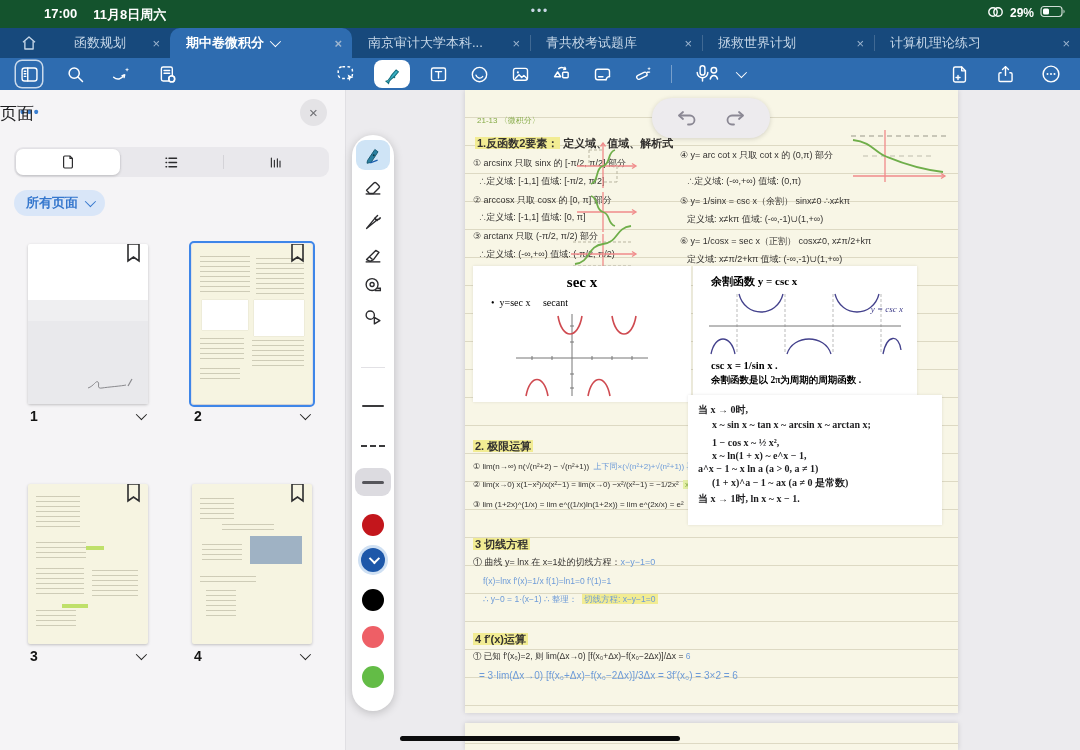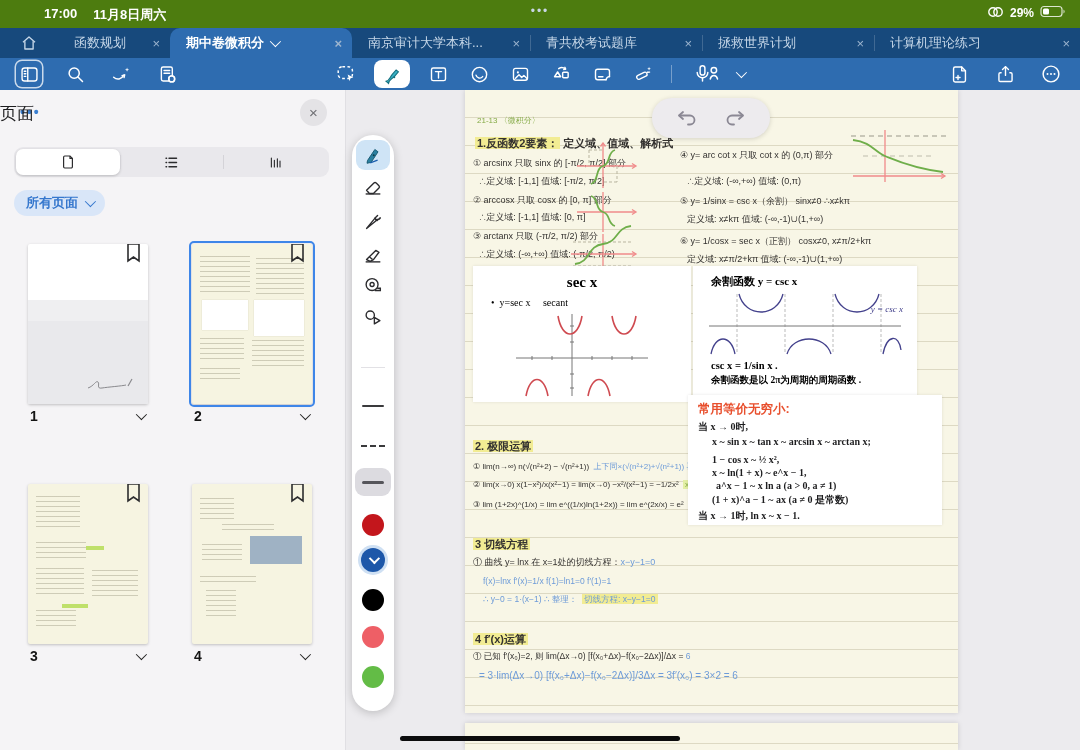--- a/index.html
+++ b/index.html
@@ -1,19 +1,19 @@
 <!DOCTYPE html>
 <html><head>
 <meta charset="utf-8">
 <style>
   html,body{margin:0;padding:0;background:#d9d8dc;}
   #app{position:relative;width:1080px;height:750px;overflow:hidden;background:#ecebee;
        font-family:"Liberation Sans",sans-serif;-webkit-font-smoothing:antialiased;}
   
-  .statusbar{position:absolute;top:0;left:0;right:0;height:28px;background:#4d7c0f;color:#fff;z-index:30;}
+  .statusbar{position:absolute;top:0;left:0;right:0;height:28px;background:#14532d;color:#fff;z-index:30;}
   .sb-left{position:absolute;left:44px;top:6px;display:flex;gap:16px;font-size:13px;font-weight:bold;}
   .sb-center{position:absolute;left:50%;top:4px;transform:translateX(-50%);color:#c9d7e6;font-size:12px;letter-spacing:2px;}
   .sb-right{position:absolute;right:14px;top:5px;display:flex;align-items:center;gap:6px;font-size:12px;font-weight:bold;}
   
   .tabbar{position:absolute;top:28px;left:0;right:0;height:30px;background:#17497c;display:flex;align-items:flex-end;z-index:29;}
   .home-tab{width:58px;height:30px;display:flex;align-items:center;justify-content:center;}
   .tab{height:30px;display:flex;align-items:center;justify-content:space-between;color:#c6d7e8;
        font-size:13px;padding:0 10px 0 16px;box-sizing:border-box;position:relative;}
   .tab .sep{position:absolute;left:0;top:7px;bottom:7px;width:1px;background:rgba(255,255,255,.18);}
   .tab .x{color:#9db5cf;font-size:13px;margin-left:8px;}
@@ -525,26 +525,25 @@
           <path d="M128 2C134 26 166 26 172 2"></path>
           <path d="M176 62C180 42 192 42 194 58"></path>
         </g>
       </svg>
       <div class="serif" style="position:absolute;right:14px;top:38px;font-size:9px;font-style:italic;color:#43418c">y = csc x</div>
       <div class="serif" style="font-size:10.5px;font-weight:bold;margin:4px 0 0 18px">csc x = 1/sin x .</div>
       <div class="serif" style="font-size:9.5px;font-weight:bold;margin:3px 0 0 18px">余割函数是以 2π为周期的周期函数 .</div>
     </div>
 
     <div class="card" style="left:223px;top:305px;width:254px;height:130px;padding:6px 0 0 10px;box-sizing:border-box">
-      <div class="eq-title">常用等价无穷小:</div>
       <div class="eq-line" style="margin-top:2px">当 x → 0时,</div>
       <div class="eq-line" style="margin:2px 0 7px 14px">x ~ sin x ~ tan x ~ arcsin x ~ arctan x;</div>
       <div class="eq-line" style="margin:2px 0 0 14px">1 − cos x ~ ½ x²,</div>
       <div class="eq-line" style="margin:2px 0 0 14px">x ~ ln(1 + x) ~ e^x − 1,</div>
-      <div class="eq-line" style="margin:2px 0 0 18px">a^x − 1 ~ x ln a (a &gt; 0, a ≠ 1)</div>
+      <div class="eq-line" style="margin:2px 0 0 0">a^x − 1 ~ x ln a (a &gt; 0, a ≠ 1)</div>
       <div class="eq-line" style="margin:2px 0 0 14px">(1 + x)^a − 1 ~ ax (a ≠ 0 是常数)</div>
       <div class="eq-line" style="margin-top:2px">当 x → 1时,  ln x ~ x − 1.</div>
     </div>
 
     <div class="hw sec-t" style="left:8px;top:350px"><span class="hl-y">2. 极限运算</span></div>
     <div class="hw" style="left:8px;top:372px;font-size:8px">
       <span>① lim(n→∞) n(√(n²+2) − √(n²+1))</span>&nbsp;&nbsp;<span class="hw-b">上下同×(√(n²+2)+√(n²+1)) 再化简, 即得 1</span>
     </div>
     <div class="hw" style="left:8px;top:390px;font-size:8px">
       <span>② lim(x→0) x(1−x²)/x(x²−1) = lim(x→0) −x²/(x²−1) = −1/2x²</span>&nbsp;&nbsp;<span class="hl-g hw-g">x→0 无穷小阶比较</span>

